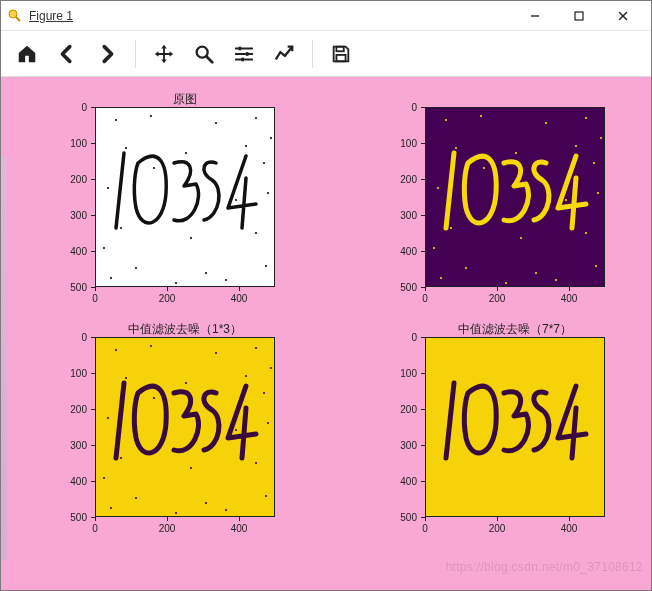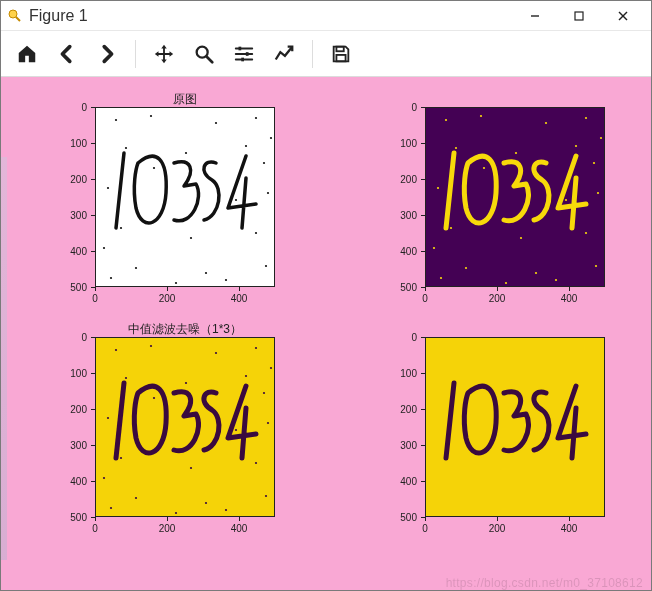--- a/index.html
+++ b/index.html
@@ -1,21 +1,21 @@
 <!DOCTYPE html>
 <html><head>
 <meta charset="utf-8">
 <style>
   * { box-sizing: border-box; margin: 0; padding: 0; }
   body { font-family: "Segoe UI", Tahoma, sans-serif; font-size: 12px; background: #f0f0f0; width: 652px; height: 591px; overflow: hidden; position: relative; }
   .outer-border { position:absolute; left:0; top:0; right:0; bottom:0; border:1px solid #7a7a7a; }
   .window { background: #fff; width: 100%; height: 100%; display: flex; flex-direction: column; border: 1px solid #d0d0d0; }
   .titlebar { height: 30px; display: flex; align-items: center; padding: 0 6px; border-bottom: 1px solid #e8e8e8; background: #fff; }
   .titlebar .icon { width: 16px; height: 16px; margin-right: 6px; display:flex; align-items:center; justify-content:center;}
-  .titlebar .title { flex: 1; font-size: 16px; color: #333; }
+  .titlebar .title { flex: 1; font-size: 12px; color: #333; text-decoration: underline; }
   .winbtns { display: flex; }
   .winbtn { width: 44px; height: 28px; display: flex; align-items: center; justify-content: center; color: #333; }
   .toolbar { height: 46px; display: flex; align-items: center; padding: 0 8px; gap: 4px; border-bottom: 1px solid #dcdcdc; background: #fff; }
   .tbtn { width: 36px; height: 36px; display: flex; align-items: center; justify-content: center; color: #333; border-radius: 2px; }
   .tsep { width: 1px; height: 28px; background: #ddd; margin: 0 6px; }
   .canvas { flex: 1; position: relative; background: #f9a8d4; }
   .grid4 { position: absolute; left: 10px; top: 30px; right: 10px; bottom: 30px; display: grid; grid-template-columns: 1fr 1fr; grid-template-rows: 1fr 1fr; gap: 6px 30px; }
   .cell { position: relative; }
   .subtitle { position: absolute; left: 84px; width: 180px; top: -16px; text-align: center; font-size: 12px; color: #222; font-family: "SimSun","Microsoft YaHei",sans-serif; }
   .plot { position: absolute; left: 84px; top: 0; width: 180px; height: 180px; border: 1px solid #222; background: #fff; }
@@ -23,21 +23,21 @@
   .plot.yellow { background: #f5d308; }
   .yticks { position: absolute; left: 40px; top: 0; width: 40px; height: 180px; }
   .ytick { position: absolute; right: 4px; transform: translateY(-50%); font-size: 10px; color: #222; }
   .ytm { position:absolute; left:80px; width:4px; height:1px; background:#222; }
   .xticks { position: absolute; left: 84px; top: 182px; width: 180px; height: 16px; }
   .xtick { position: absolute; top: 4px; transform: translateX(-50%); font-size: 10px; color: #222; }
   .xtm { position:absolute; top:180px; width:1px; height:4px; background:#222; }
   .digits { position: absolute; inset: 0; }
   .digits path { fill: none; stroke-linecap: round; stroke-linejoin: round; }
   .noise-dots circle { }
-  .watermark { position: absolute; right: 8px; bottom: 0; font-size: 12px; color: rgba(0,0,0,0.12); letter-spacing:0.3px;margin-left:9px;}
+  .watermark { position: absolute; right: 8px; bottom: 16px; font-size: 12px; color: rgba(0,0,0,0.12); letter-spacing:0.3px;margin-left:9px;}
   .left-ghost { position:absolute; left:0; top:80px; width:6px; bottom:30px; background: linear-gradient(#bcd0e0,#9db8d0); opacity:0.35; }
   svg { display:block; }
 </style>
 </head>
 <body>
 <div class="outer-border"></div>
 
 <div class="window">
 
   <div class="titlebar">
@@ -308,20 +308,21 @@
           <div class="xtm" style="left: 84px;"></div>
           <div class="xtm" style="left: 156px;"></div>
           <div class="xtm" style="left: 228px;"></div>
           <div class="xticks">
             <div class="xtick" style="left: 0px;">0</div>
             <div class="xtick" style="left: 72px;">200</div>
             <div class="xtick" style="left: 144px;">400</div>
           </div>
         </div>
         <div class="cell">
+          <div class="subtitle">中值滤波去噪（7*7）</div>
           <div class="ytm" style="top: 0px;"></div>
           <div class="ytm" style="top: 36px;"></div>
           <div class="ytm" style="top: 72px;"></div>
           <div class="ytm" style="top: 108px;"></div>
           <div class="ytm" style="top: 144px;"></div>
           <div class="ytm" style="top: 180px;"></div>
           <div class="yticks">
             <div class="ytick" style="top: 0px;">0</div>
             <div class="ytick" style="top: 36px;">100</div>
             <div class="ytick" style="top: 72px;">200</div>

